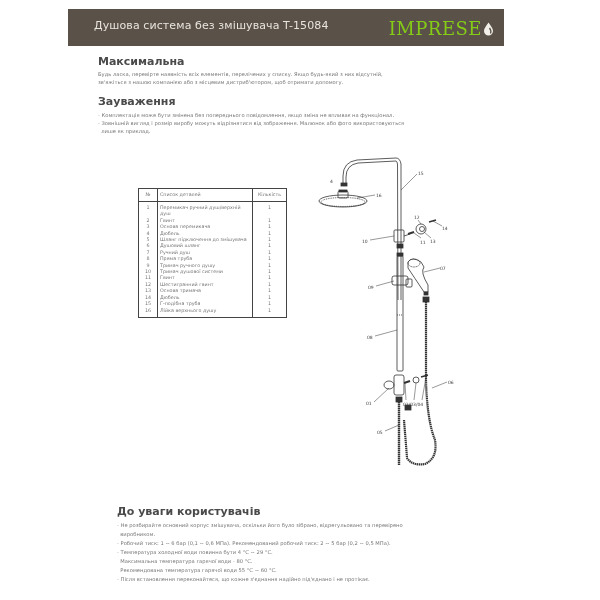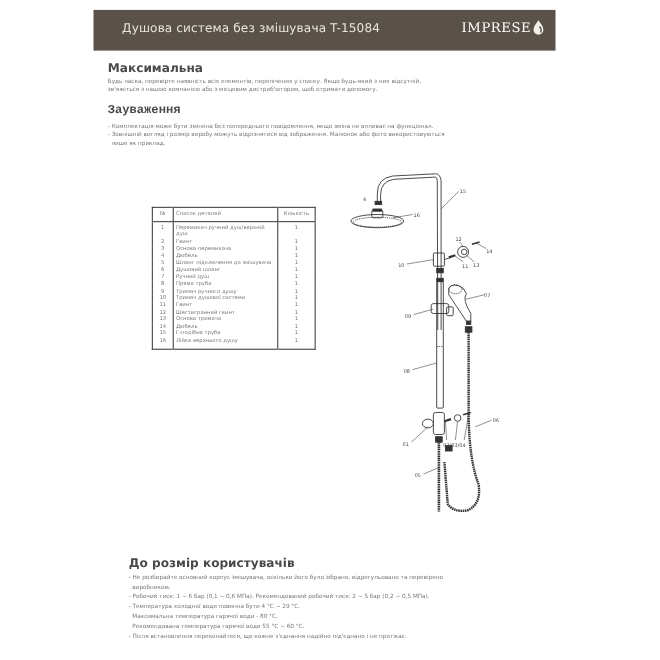--- a/index.html
+++ b/index.html
@@ -1,23 +1,23 @@
 <!DOCTYPE html>
 <html><head>
 <meta charset="utf-8">
 <style>
   html, body { margin: 0; padding: 0; background: #ffffff; }
   body { width: 600px; height: 600px; position: relative; overflow: hidden;
          font-family: "DejaVu Sans", sans-serif; color: #555; }
-  .header { position: absolute; left: 85px; top: 9px; width: 420px; height: 37px;
-            background: #5a5148; display: flex; align-items: center; }
+  .header { position: absolute; left: 68px; top: 9px; width: 420px; height: 37px;
+            background: #5a5148; display: flex; align-items: center; padding-left: 16px; }
   .header-title { position: absolute; left: 26px; top: 10px; font-size: 11px; color: #e8e4de;
                   letter-spacing: 0.1px; white-space: nowrap; }
   .logo { position: absolute; right: 10px; top: 9px; display: flex; align-items: center;
-          color: #ffffff; font-family: "DejaVu Serif", serif; font-size: 12px; letter-spacing: 0.5px; }
+          color: #84cc16; font-family: "DejaVu Serif", serif; font-size: 18px; letter-spacing: 0.5px; }
   .logo svg { margin-left: 1px; }
   .h2 { position: absolute; font-weight: bold; font-size: 11px; color: #4a4a4a; white-space: nowrap; }
   .p { position: absolute; font-size: 5.2px; line-height: 8px; color: #777; white-space: nowrap; }
   table.parts { position: absolute; left: 138px; top: 188px; width: 149px; border-collapse: collapse;
                 border: 1.2px solid #444; font-size: 4.8px; color: #777; }
   table.parts th, table.parts td { padding: 0 2px; line-height: 6.4px; vertical-align: top; }
   table.parts th { font-weight: normal; height: 12px; vertical-align: middle; border-bottom: 1px solid #444; text-align: left; }
   table.parts .c0 { width: 14px; text-align: center; border-right: 1px solid #444; }
   table.parts .c1 { width: 90px; border-right: 1px solid #444; }
   table.parts .c2 { text-align: center; }
@@ -38,21 +38,21 @@
     </svg>
   </div>
 </div>
 
 <div class="h2" style="left:98px; top:55px;">Максимальна</div>
 <div class="p" style="left:98px; top:70px;">
   <div>Будь ласка, перевірте наявність всіх елементів, перелічених у списку. Якщо будь-який з них відсутній,</div>
   <div>зв'яжіться з нашою компанією або з місцевим дистриб'ютором, щоб отримати допомогу.</div>
 </div>
 
-<div class="h2" style="left:98px; top:95px;font-family:Liberation Mono, monospace;">Зауваження</div>
+<div class="h2" style="left:98px; top:95px;">Зауваження</div>
 <div class="p" style="left:98px; top:111px;">
   <div>- Комплектація може бути змінена без попереднього повідомлення, якщо зміна не впливає на функціонал.</div>
   <div>- Зовнішній вигляд і розмір виробу можуть відрізнятися від зображення. Малюнок або фото використовуються</div>
   <div style="white-space:pre;">  лише як приклад.</div>
 </div>
 
 <table class="parts">
   <thead>
     <tr>
       <th class="c0">№</th>
@@ -218,21 +218,21 @@
     <text x="440" y="270">07</text>
     <text x="368" y="289">09</text>
     <text x="367" y="339">08</text>
     <text x="448" y="384">06</text>
     <text x="366" y="405">01</text>
     <text x="403" y="406">02/03/04</text>
     <text x="377" y="434">05</text>
   </g>
 </svg>
 
-<div class="h2" style="left:117px; top:505px;">До розмір користувачів</div>
+<div class="h2" style="left:117px; top:505px;">До уваги користувачів</div>
 <div class="p" style="left:117px; top:521px; line-height:9px;">
   <div>- Не розбирайте основний корпус змішувача, оскільки його було зібрано, відрегульовано та перевірено</div>
   <div style="white-space:pre;">  виробником.</div>
   <div>- Робочий тиск: 1 ~ 6 бар (0,1 ~ 0,6 МПа). Рекомендований робочий тиск: 2 ~ 5 бар (0,2 ~ 0,5 МПа).</div>
   <div>- Температура холодної води повинна бути 4 °C ~ 29 °C.</div>
   <div style="white-space:pre;">  Максимальна температура гарячої води - 80 °C.</div>
   <div style="white-space:pre;">  Рекомендована температура гарячої води 55 °C ~ 60 °C.</div>
   <div>- Після встановлення переконайтеся, що кожне з'єднання надійно під'єднано і не протікає.</div>
 </div>
 

